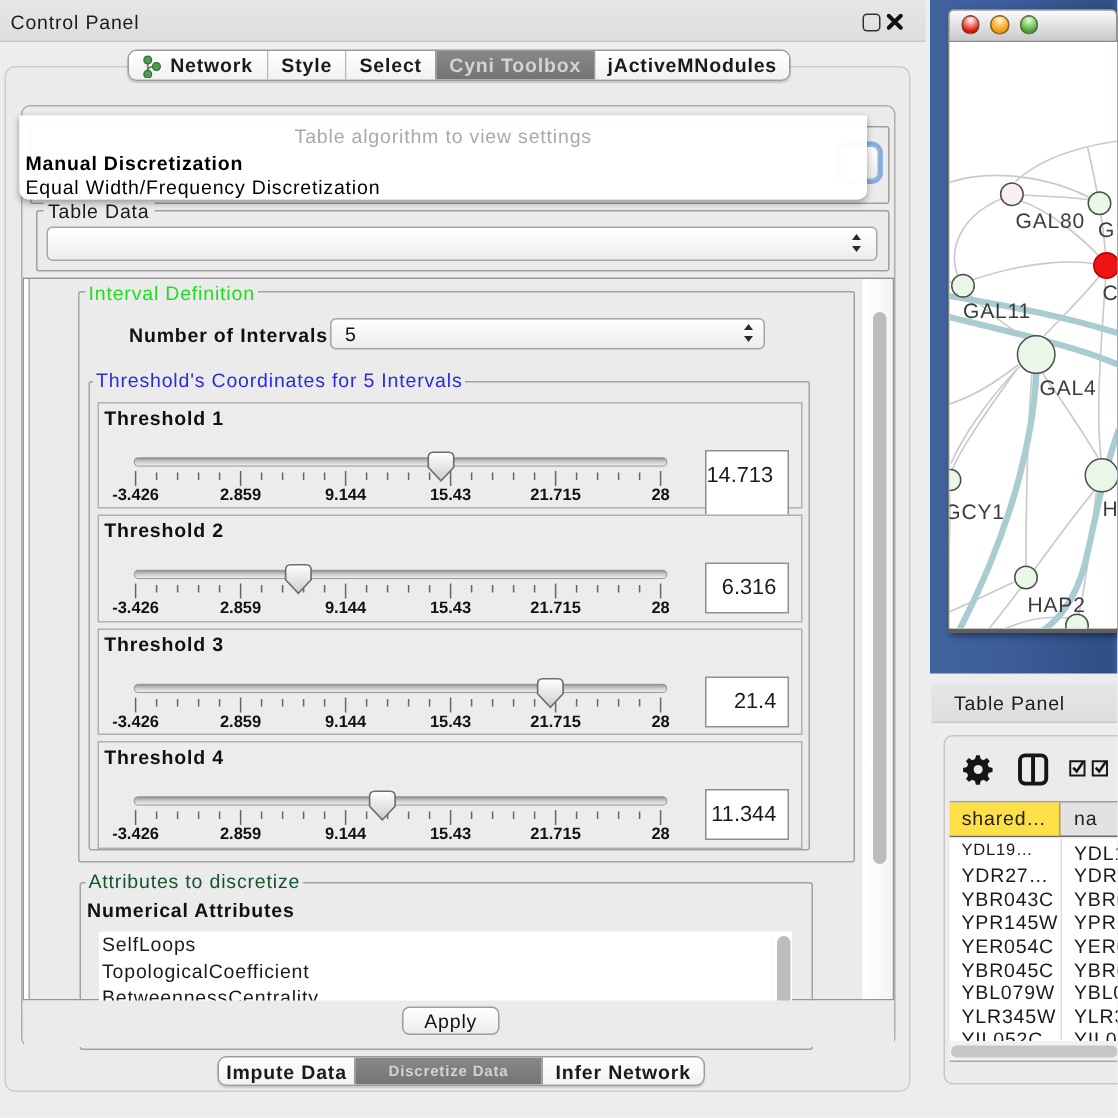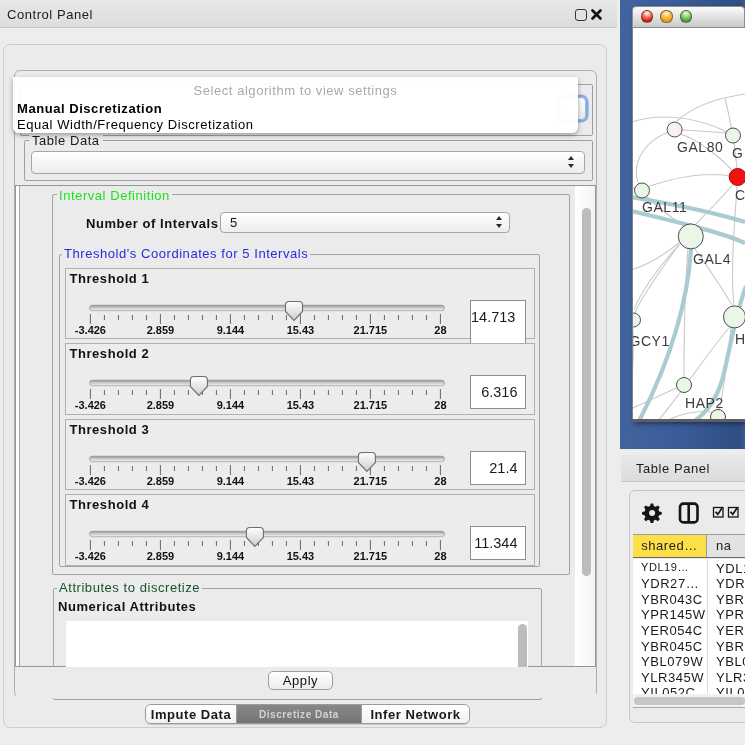--- a/index.html
+++ b/index.html
@@ -14,20 +14,32 @@
 <div class="abs" style="left:0;top:0;width:617px;height:28px;background:linear-gradient(#e7e7e7,#dddddd);border-bottom:1px solid #c6c6c6;"></div>
 <div class="abs" style="left:7px;top:7px;font-size:13px;color:#1c1c1c;">Control Panel</div>
 
 <div class="abs" style="left:575px;top:9px;width:12px;height:12px;border:1.6px solid #333;border-radius:3px;"></div>
 <svg class="abs" style="left:591px;top:9px;" width="11" height="11">
       <path d="M1.5 1.5 L9.5 9.5 M9.5 1.5 L1.5 9.5" stroke="#111" stroke-width="2.6" stroke-linecap="round"></path>
     </svg>
 
 <div class="abs" style="left:3px;top:44px;width:604px;height:684px;background:#ebebeb;border:1px solid #cdcdcd;border-radius:7px;"></div>
 
+<div class="abs" style="left:85px;top:33px;height:21px;border:1px solid #9a9a9a;border-radius:6px;overflow:hidden;display:flex;box-shadow:0 1px 1px rgba(0,0,0,0.15);">
+      <div style="width:93px;height:100%;background:linear-gradient(#ffffff,#f1f1f1);color:#1a1a1a;border-right:1px solid #b9b9b9;display:flex;align-items:center;justify-content:center;font-size:13px;font-weight:bold;"><svg width="13" height="16" style="margin-right:5px">
+          <path d="M3.5 5 V 13.5 M3.5 11.5 Q 3.5 8.5 8 8.3" stroke="#7a7a7a" stroke-width="1.2" fill="none"></path>
+          <circle cx="3.5" cy="4" r="2.6" fill="#4e9e4e" stroke="#2e6e2e" stroke-width="0.8"></circle>
+          <circle cx="9.3" cy="8.3" r="2.6" fill="#4e9e4e" stroke="#2e6e2e" stroke-width="0.8"></circle>
+          <circle cx="3.5" cy="13.5" r="2.6" fill="#4e9e4e" stroke="#2e6e2e" stroke-width="0.8"></circle>
+        </svg>Network</div>
+      <div style="width:52px;height:100%;background:linear-gradient(#ffffff,#f1f1f1);color:#1a1a1a;border-right:1px solid #b9b9b9;display:flex;align-items:center;justify-content:center;font-size:13px;font-weight:bold;">Style</div>
+      <div style="width:60px;height:100%;background:linear-gradient(#ffffff,#f1f1f1);color:#1a1a1a;border-right:1px solid #9a9a9a;display:flex;align-items:center;justify-content:center;font-size:13px;font-weight:bold;">Select</div>
+      <div style="width:106px;height:100%;background:linear-gradient(#888888,#747474);color:#d3d3d3;border-right:1px solid #9a9a9a;display:flex;align-items:center;justify-content:center;font-size:13px;font-weight:bold;">Cyni Toolbox</div>
+      <div style="width:129px;height:100%;background:linear-gradient(#ffffff,#f1f1f1);color:#1a1a1a;display:flex;align-items:center;justify-content:center;font-size:13px;font-weight:bold;">jActiveMNodules</div>
+    </div>
 
 <div class="abs" style="left:14px;top:70px;width:583px;height:628px;background:#ebebeb;border:1px solid #aeaeae;border-radius:6px;"></div>
 
 <div class="abs" style="left:20px;top:84px;width:573px;height:52px;border:1px solid #9f9f9f;border-radius:2px;"></div>
 
 <div class="abs" style="left:560px;top:97px;width:26px;height:23px;border-radius:5px;box-shadow:0 0 0 2.6px rgba(100,150,220,0.75);background:linear-gradient(#ffffff,#ebebeb);border:1px solid #98b8d8;"></div>
 
 <div class="abs" style="left:24px;top:140px;width:569px;height:41px;border:1px solid #9f9f9f;border-radius:2px;"></div>
 <div class="abs" style="left:29px;top:133px;font-size:13px;color:#1a1a1a;background:#ebebeb;padding:0 3px;">Table Data</div>
 <div class="abs combo" style="left:31px;top:151px;width:554px;height:23px;background:linear-gradient(#ffffff,#ededed);border:1px solid #a6a6a6;border-radius:4px;"></div>
@@ -163,35 +175,36 @@
           <stop offset="1" stop-color="#cdcdcd"></stop>
         </linearGradient>
       </defs>
     </svg>
 <div class="abs" style="left:470px;top:526.0px;width:55.5px;height:34px;background:#fff;border:1px solid #8e8e8e;text-align:right;padding-right:7px;line-height:32px;font-size:14.5px;letter-spacing:0;color:#1a1a1a;">11.344</div>
 
 <div class="abs" style="left:53px;top:587.5px;width:489px;height:112px;border:1px solid #a3a3a3;border-radius:2px;"></div>
 <div class="abs" style="left:57px;top:580px;font-size:13px;color:#14532d;background:#ebebeb;padding:0 2px;">Attributes to discretize</div>
 <div class="abs" style="left:58px;top:599.3px;font-size:13px;font-weight:bold;color:#111;">Numerical Attributes</div>
 <div class="abs" style="left:66px;top:620.8px;width:449px;height:50px;background:#ffffff;"></div>
+<div class="abs" style="left:68px;top:621.3px;font-size:13px;color:#1a1a1a;line-height:17.6px;">SelfLoops<br>TopologicalCoefficient<br>BetweennessCentrality</div>
 <div class="abs" style="left:515px;top:620.8px;width:13px;height:50px;background:#fff;"></div>
 <div class="abs" style="left:517.5px;top:623.5px;width:9px;height:60px;background:#bcbcbc;border-radius:5px;"></div>
 
 <div class="abs" style="left:16px;top:667px;width:580px;height:31px;background:#ebebeb;"></div>
 
 <div class="abs" style="left:268px;top:671px;width:65px;height:19px;background:linear-gradient(#ffffff,#ececec);border:1px solid #9d9d9d;border-radius:5px;text-align:center;font-size:13px;color:#111;line-height:17px;">Apply</div>
 
 <div class="abs" style="left:145px;top:704px;height:20px;border:1px solid #9a9a9a;border-radius:6px;overflow:hidden;display:flex;box-shadow:0 1px 1px rgba(0,0,0,0.15);">
       <div style="width:91px;height:100%;background:linear-gradient(#ffffff,#f1f1f1);color:#1a1a1a;border-right:1px solid #9a9a9a;display:flex;align-items:center;justify-content:center;font-size:13px;font-weight:bold;">Impute Data</div>
       <div style="width:125px;height:100%;background:linear-gradient(#888888,#747474);color:#d3d3d3;border-right:1px solid #9a9a9a;display:flex;align-items:center;justify-content:center;font-size:10px;font-weight:bold;">Discretize Data</div>
       <div style="width:107px;height:100%;background:linear-gradient(#ffffff,#f1f1f1);color:#1a1a1a;display:flex;align-items:center;justify-content:center;font-size:13px;font-weight:bold;">Infer Network</div>
     </div>
 
 <div class="abs" style="left:13px;top:77px;width:565px;height:56px;background:rgba(255,255,255,0.96);border-radius:0 0 6px 6px;box-shadow:0 2px 5px rgba(0,0,0,0.35);"></div>
-<div class="abs" style="left:13px;top:82.5px;width:565px;text-align:center;font-size:13px;color:#a9a9a9;">Select algorithm to view settings</div>
+<div class="abs" style="left:13px;top:82.5px;width:565px;text-align:center;font-size:13px;color:#a9a9a9;">Table algorithm to view settings</div>
 <div class="abs" style="left:17px;top:101px;font-size:13px;font-weight:bold;color:#000;">Manual Discretization</div>
 <div class="abs" style="left:17px;top:117px;font-size:13px;color:#000;">Equal Width/Frequency Discretization</div>
 
 <div class="abs" style="left:620px;top:0;width:125px;height:449px;background:linear-gradient(90deg,#41649f,#3a5b97 50%,#2f4e83 96%,#3a5b97);"></div>
 <div class="abs" style="left:632px;top:6px;width:113px;height:416px;background:#fff;border:1px solid #808080;border-radius:4px 4px 0 0;box-shadow:2px 2px 4px rgba(0,0,30,0.45);"></div>
 <div class="abs" style="left:632px;top:6px;width:113px;height:22px;background:linear-gradient(#fbfbfb,#c9c9c9);border:1px solid #8d8d8d;border-radius:4px 4px 0 0;"></div>
 <div class="abs" style="left:632px;top:419px;width:113px;height:3px;background:#5f5f5f;"></div>
 <div class="abs" style="left:640.8px;top:10.3px;width:12.6px;height:12.6px;border-radius:50%;background:radial-gradient(circle at 50% 22%, #ffffff 0%, #f87d76 38%, #dc1408 75%);border:1px solid rgba(70,60,40,0.65);"></div>
 <div class="abs" style="left:660.3px;top:10.3px;width:12.6px;height:12.6px;border-radius:50%;background:radial-gradient(circle at 50% 22%, #fff8e0 0%, #fcc254 38%, #eb9c0e 75%);border:1px solid rgba(70,60,40,0.65);"></div>
 <div class="abs" style="left:679.8px;top:10.3px;width:12.6px;height:12.6px;border-radius:50%;background:radial-gradient(circle at 50% 22%, #e8ffdf 0%, #8fd478 38%, #4aa436 75%);border:1px solid rgba(70,60,40,0.65);"></div>

